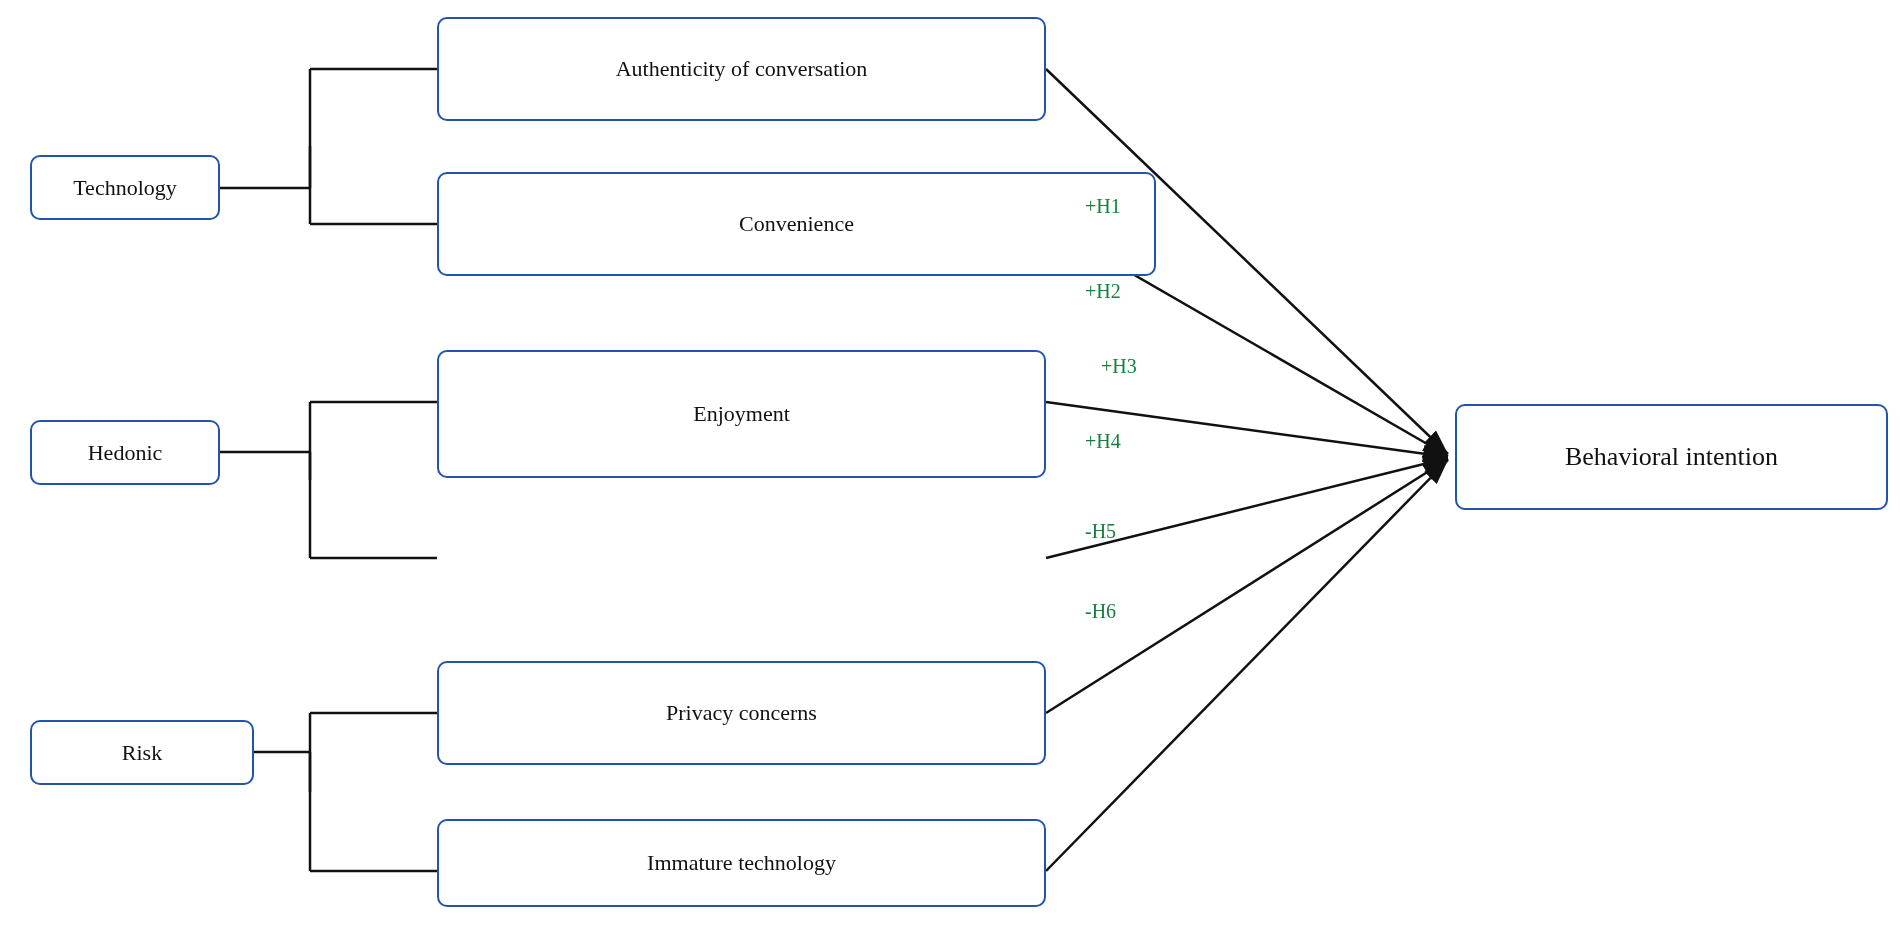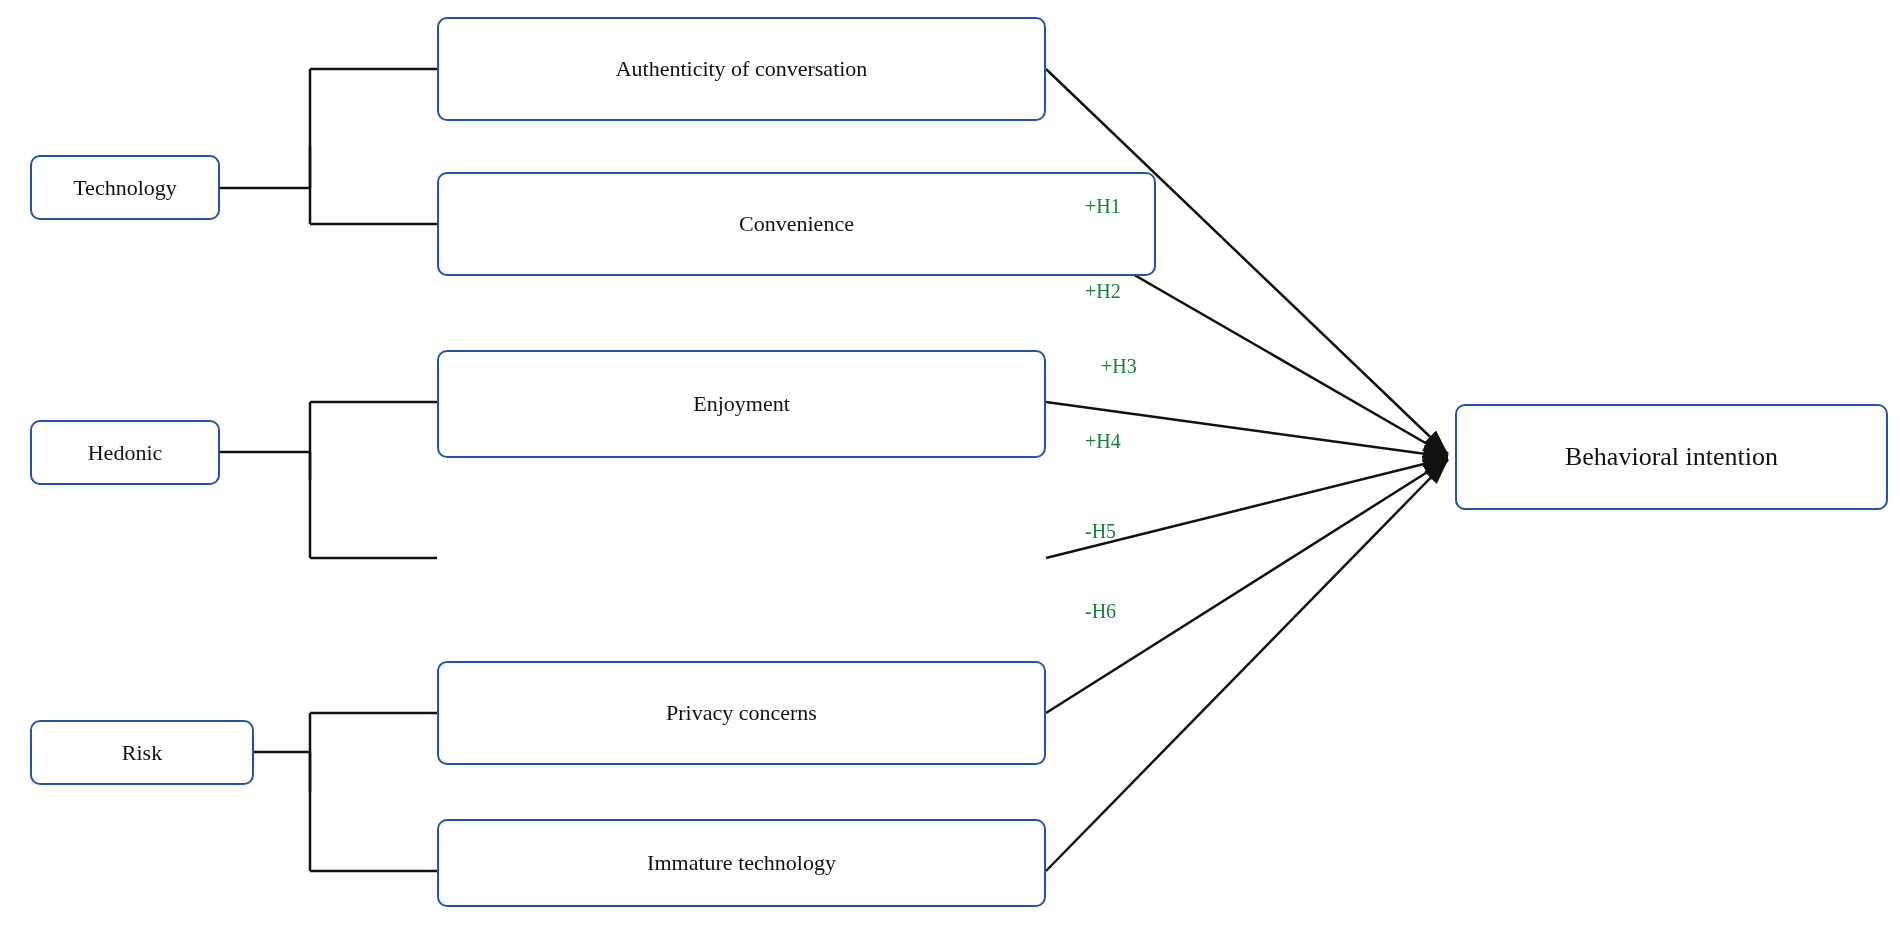--- a/index.html
+++ b/index.html
@@ -71,21 +71,21 @@
     .factor-conv {
       left: 437px;
       top: 172px;
       width: 719px;
       height: 104px;
     }
     .factor-enjoy {
       left: 437px;
       top: 350px;
       width: 609px;
-      height: 108px;
+      height: 128px;
     }
     .factor-pass {
       left: 437px;
       top: 506px;
       width: 609px;
       height: 104px;
     }
     .factor-priv {
       left: 437px;
       top: 661px;

